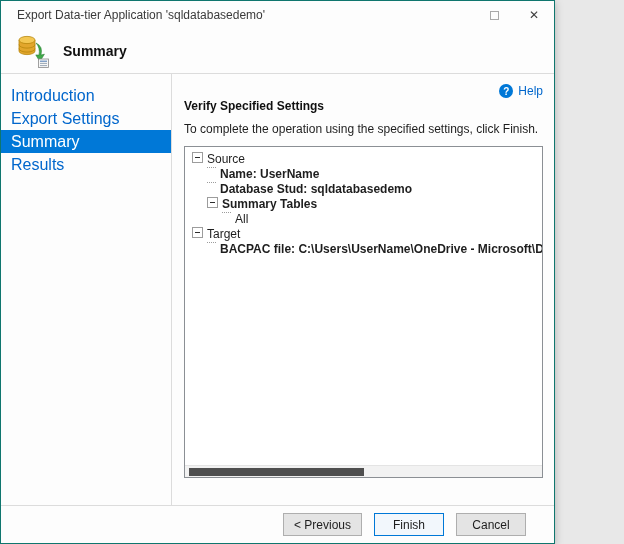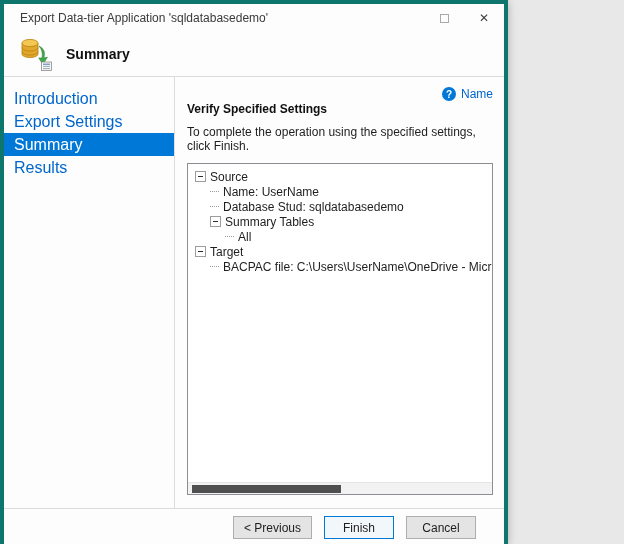--- a/index.html
+++ b/index.html
@@ -1,19 +1,19 @@
 <!DOCTYPE html>
 <html><head>
 <meta charset="utf-8">
 <style>
   html,body{margin:0;padding:0;background:#e8e8e8;}
   body{width:624px;height:544px;font-family:"Liberation Sans",sans-serif;}
   *{box-sizing:border-box;}
 
-  .window{width:508px;height:544px;background:#fdfdfd;border:4px solid #0f766e;position:relative;
+  .window{width:555px;height:544px;background:#fdfdfd;border:1px solid #0f766e;position:relative;
           box-shadow:0 2px 8px rgba(0,0,0,.25);}
 
   
   .titlebar{height:28px;display:flex;align-items:center;padding-left:16px;background:#fdfdfd;}
   .title-text{font-size:12px;color:#3a3a3a;}
   .title-controls{margin-left:auto;display:flex;height:100%;}
   .tc-btn{width:40px;height:100%;display:flex;align-items:center;justify-content:center;cursor:pointer;}
   .max-glyph{width:9px;height:9px;border:1px solid #a9a9a9;}
   .close-glyph{font-size:12px;color:#404040;line-height:1;}
 
@@ -33,25 +33,25 @@
   .help-icon{width:14px;height:14px;border-radius:50%;background:#0078d7;color:#fff;font-size:10px;font-weight:bold;
              display:flex;align-items:center;justify-content:center;flex:none;}
   .help-label{color:#0066cc;font-size:12px;margin-left:5px;}
 
   .heading{font-size:12px;font-weight:bold;color:#101010;}
   .instruction{font-size:12px;color:#1e1e1e;margin-top:9px;}
 
   
   .tree-panel{margin-top:10px;height:332px;border:1px solid #8b8f94;background:#ffffff;position:relative;overflow:hidden;}
   .tree{padding:5px 0 0 7px;font-size:12px;color:#1e1e1e;white-space:nowrap;}
-  .tree-row{height:15px;display:flex;align-items:center;}
+  .tree-row{height:15px;display:flex;align-items:flex-start;}
   .expander{width:11px;height:11px;border:1px solid #9c9c9c;background:#fff;position:relative;margin-right:4px;flex:none;cursor:pointer;}
   .expander::after{content:"";position:absolute;left:2px;right:2px;top:4px;border-top:1px solid #2d2d2d;}
   .leaf-dash{width:9px;border-top:1px dotted #9c9c9c;margin-right:4px;flex:none;}
-  .lvl1{margin-left:15px;}
+  .lvl1{margin-left:15px;font-weight:bold;}
   .lvl2{margin-left:30px;}
   .tree-label{white-space:nowrap;}
 
   .hscroll{position:absolute;left:0;right:0;bottom:0;height:12px;background:#f2f2f2;border-top:1px solid #e4e4e4;}
   .hthumb{position:absolute;left:4px;top:2px;width:49%;height:8px;background:#4f4f4f;cursor:grab;}
 
   
   .footer{height:38px;border-top:1px solid #dcdcdc;display:flex;align-items:center;justify-content:flex-end;
           padding-right:28px;background:#fdfdfd;}
   .btn{min-width:70px;height:23px;margin-left:12px;background:#e4e4e4;border:1px solid #aeaeae;
@@ -104,21 +104,21 @@
       </div>
       <div class="side-item">
         <span>Results</span>
       </div>
     </div>
 
     <div class="main">
 
       <div class="help-row">
         <span class="help-icon">?</span>
-        <span class="help-label">Name</span>
+        <span class="help-label">Help</span>
       </div>
 
       <div class="heading">Verify Specified Settings</div>
       <div class="instruction">To complete the operation using the specified settings, click Finish.</div>
 
       <div class="tree-panel">
         <div class="tree">
 
           <div class="tree-row">
             <span class="expander"></span>

